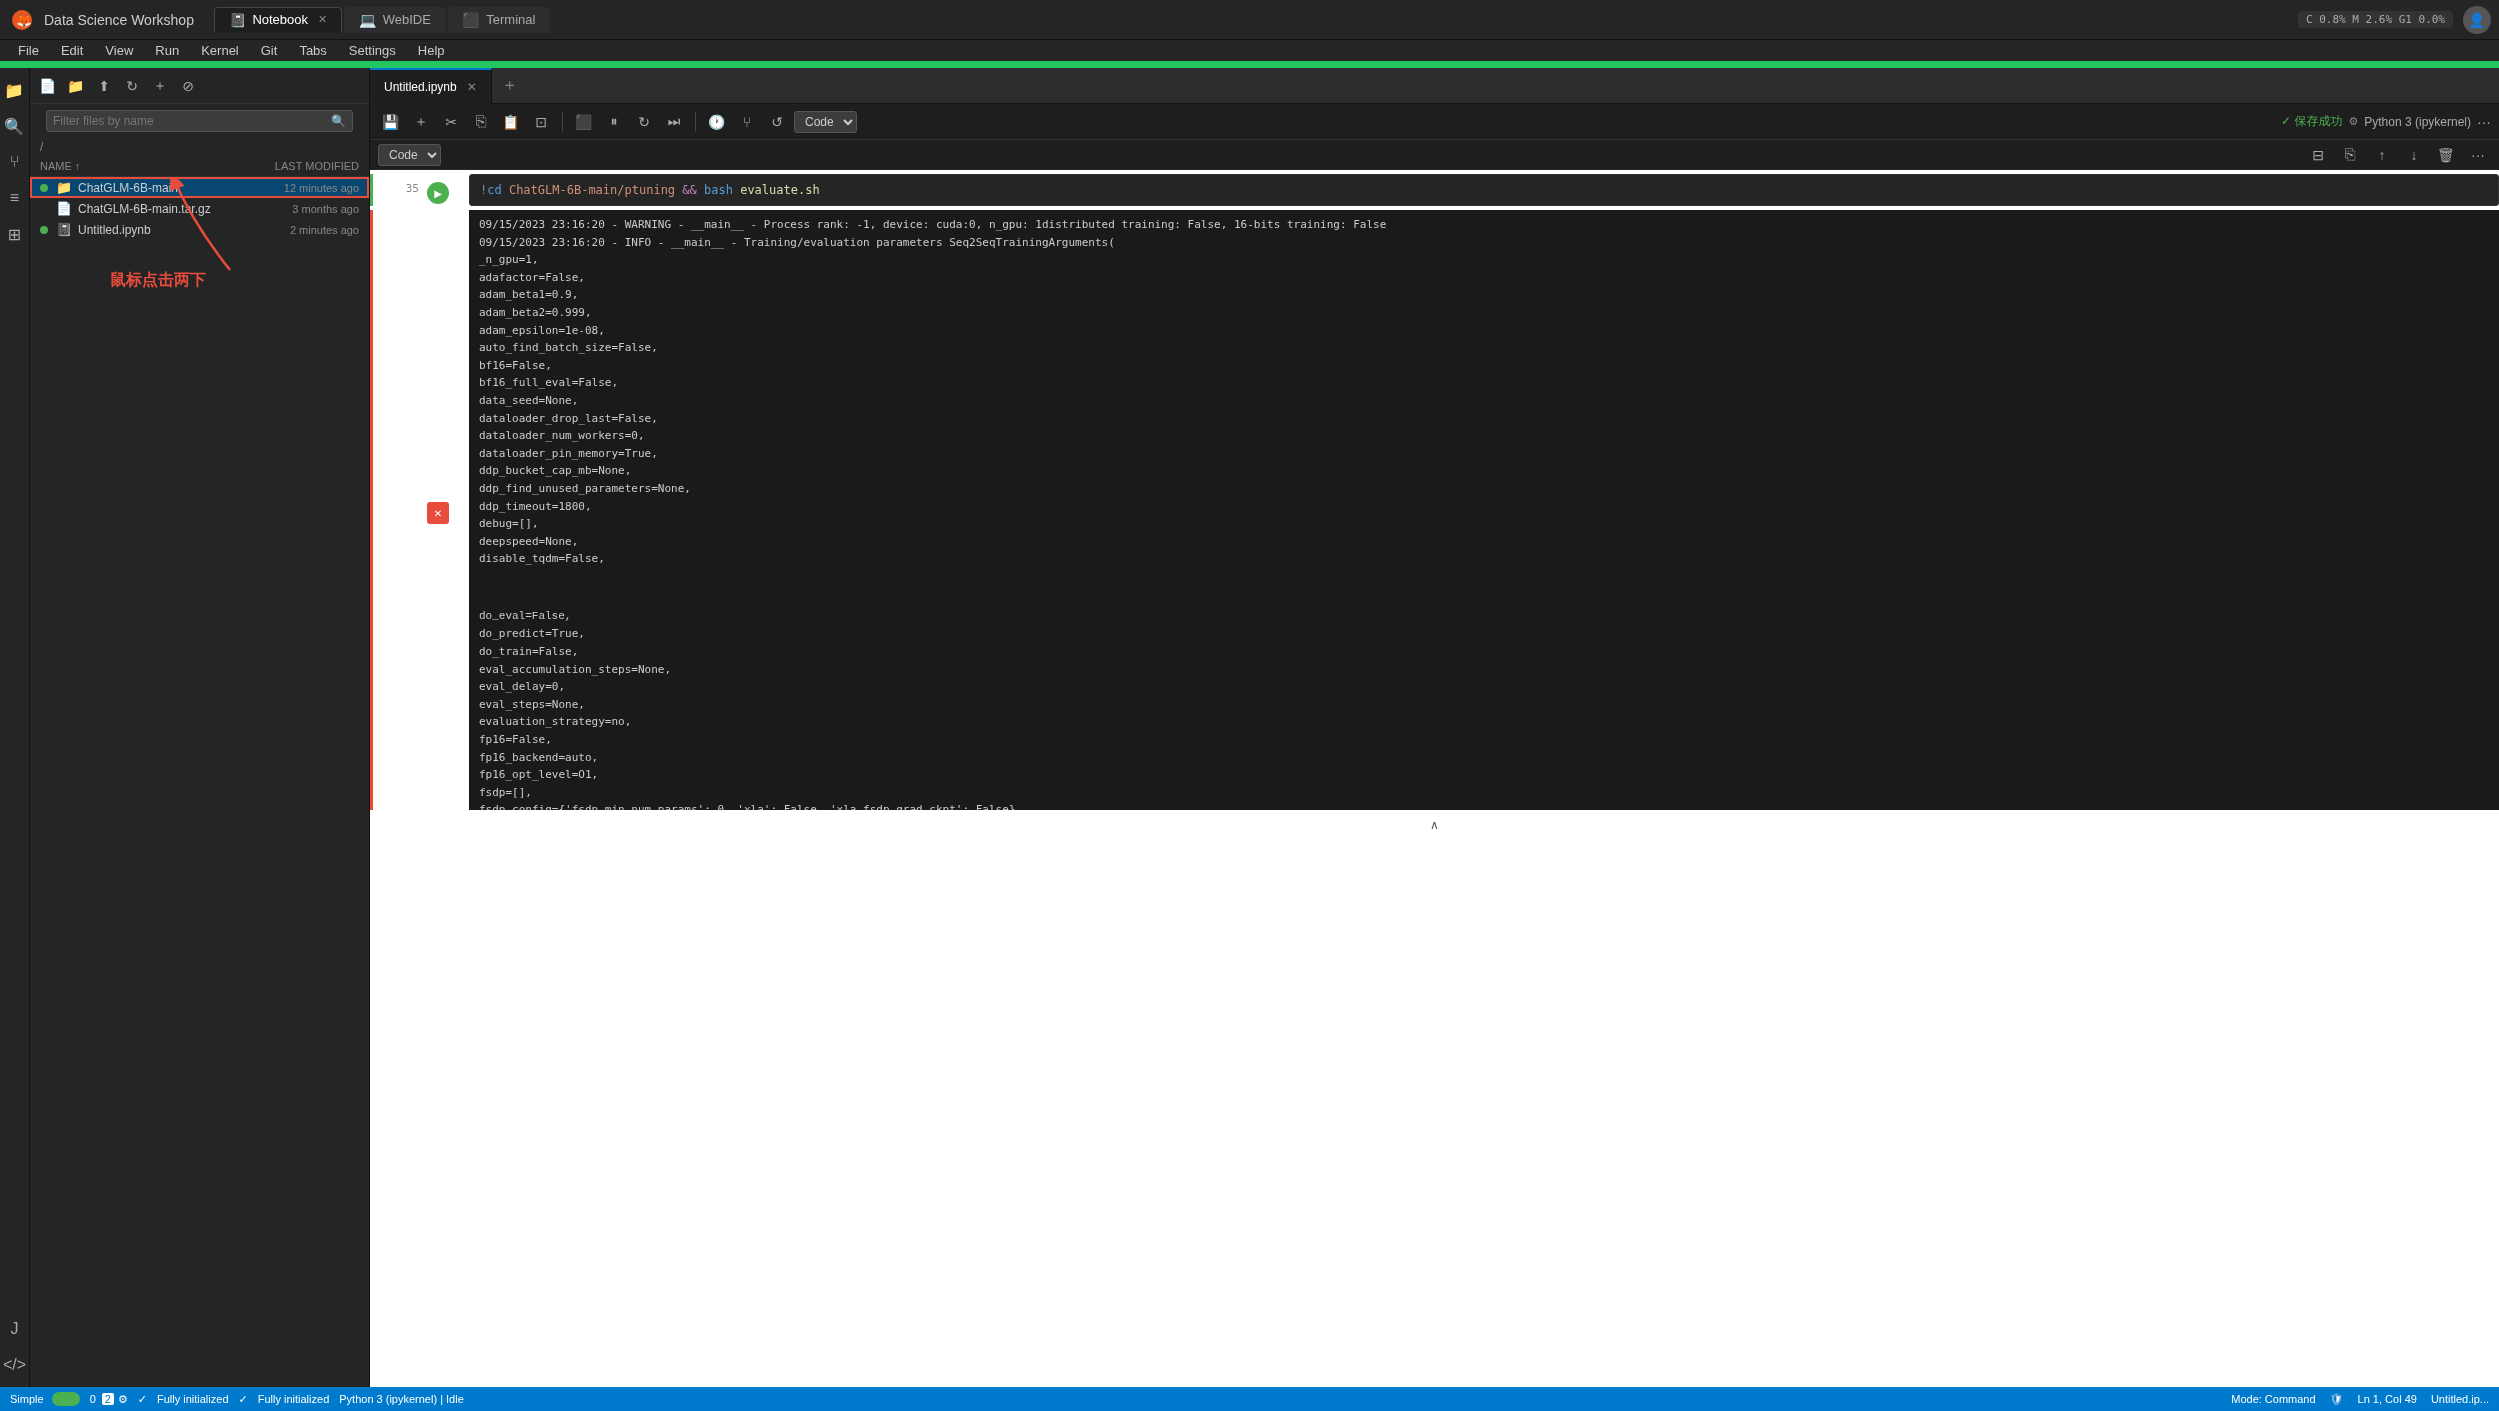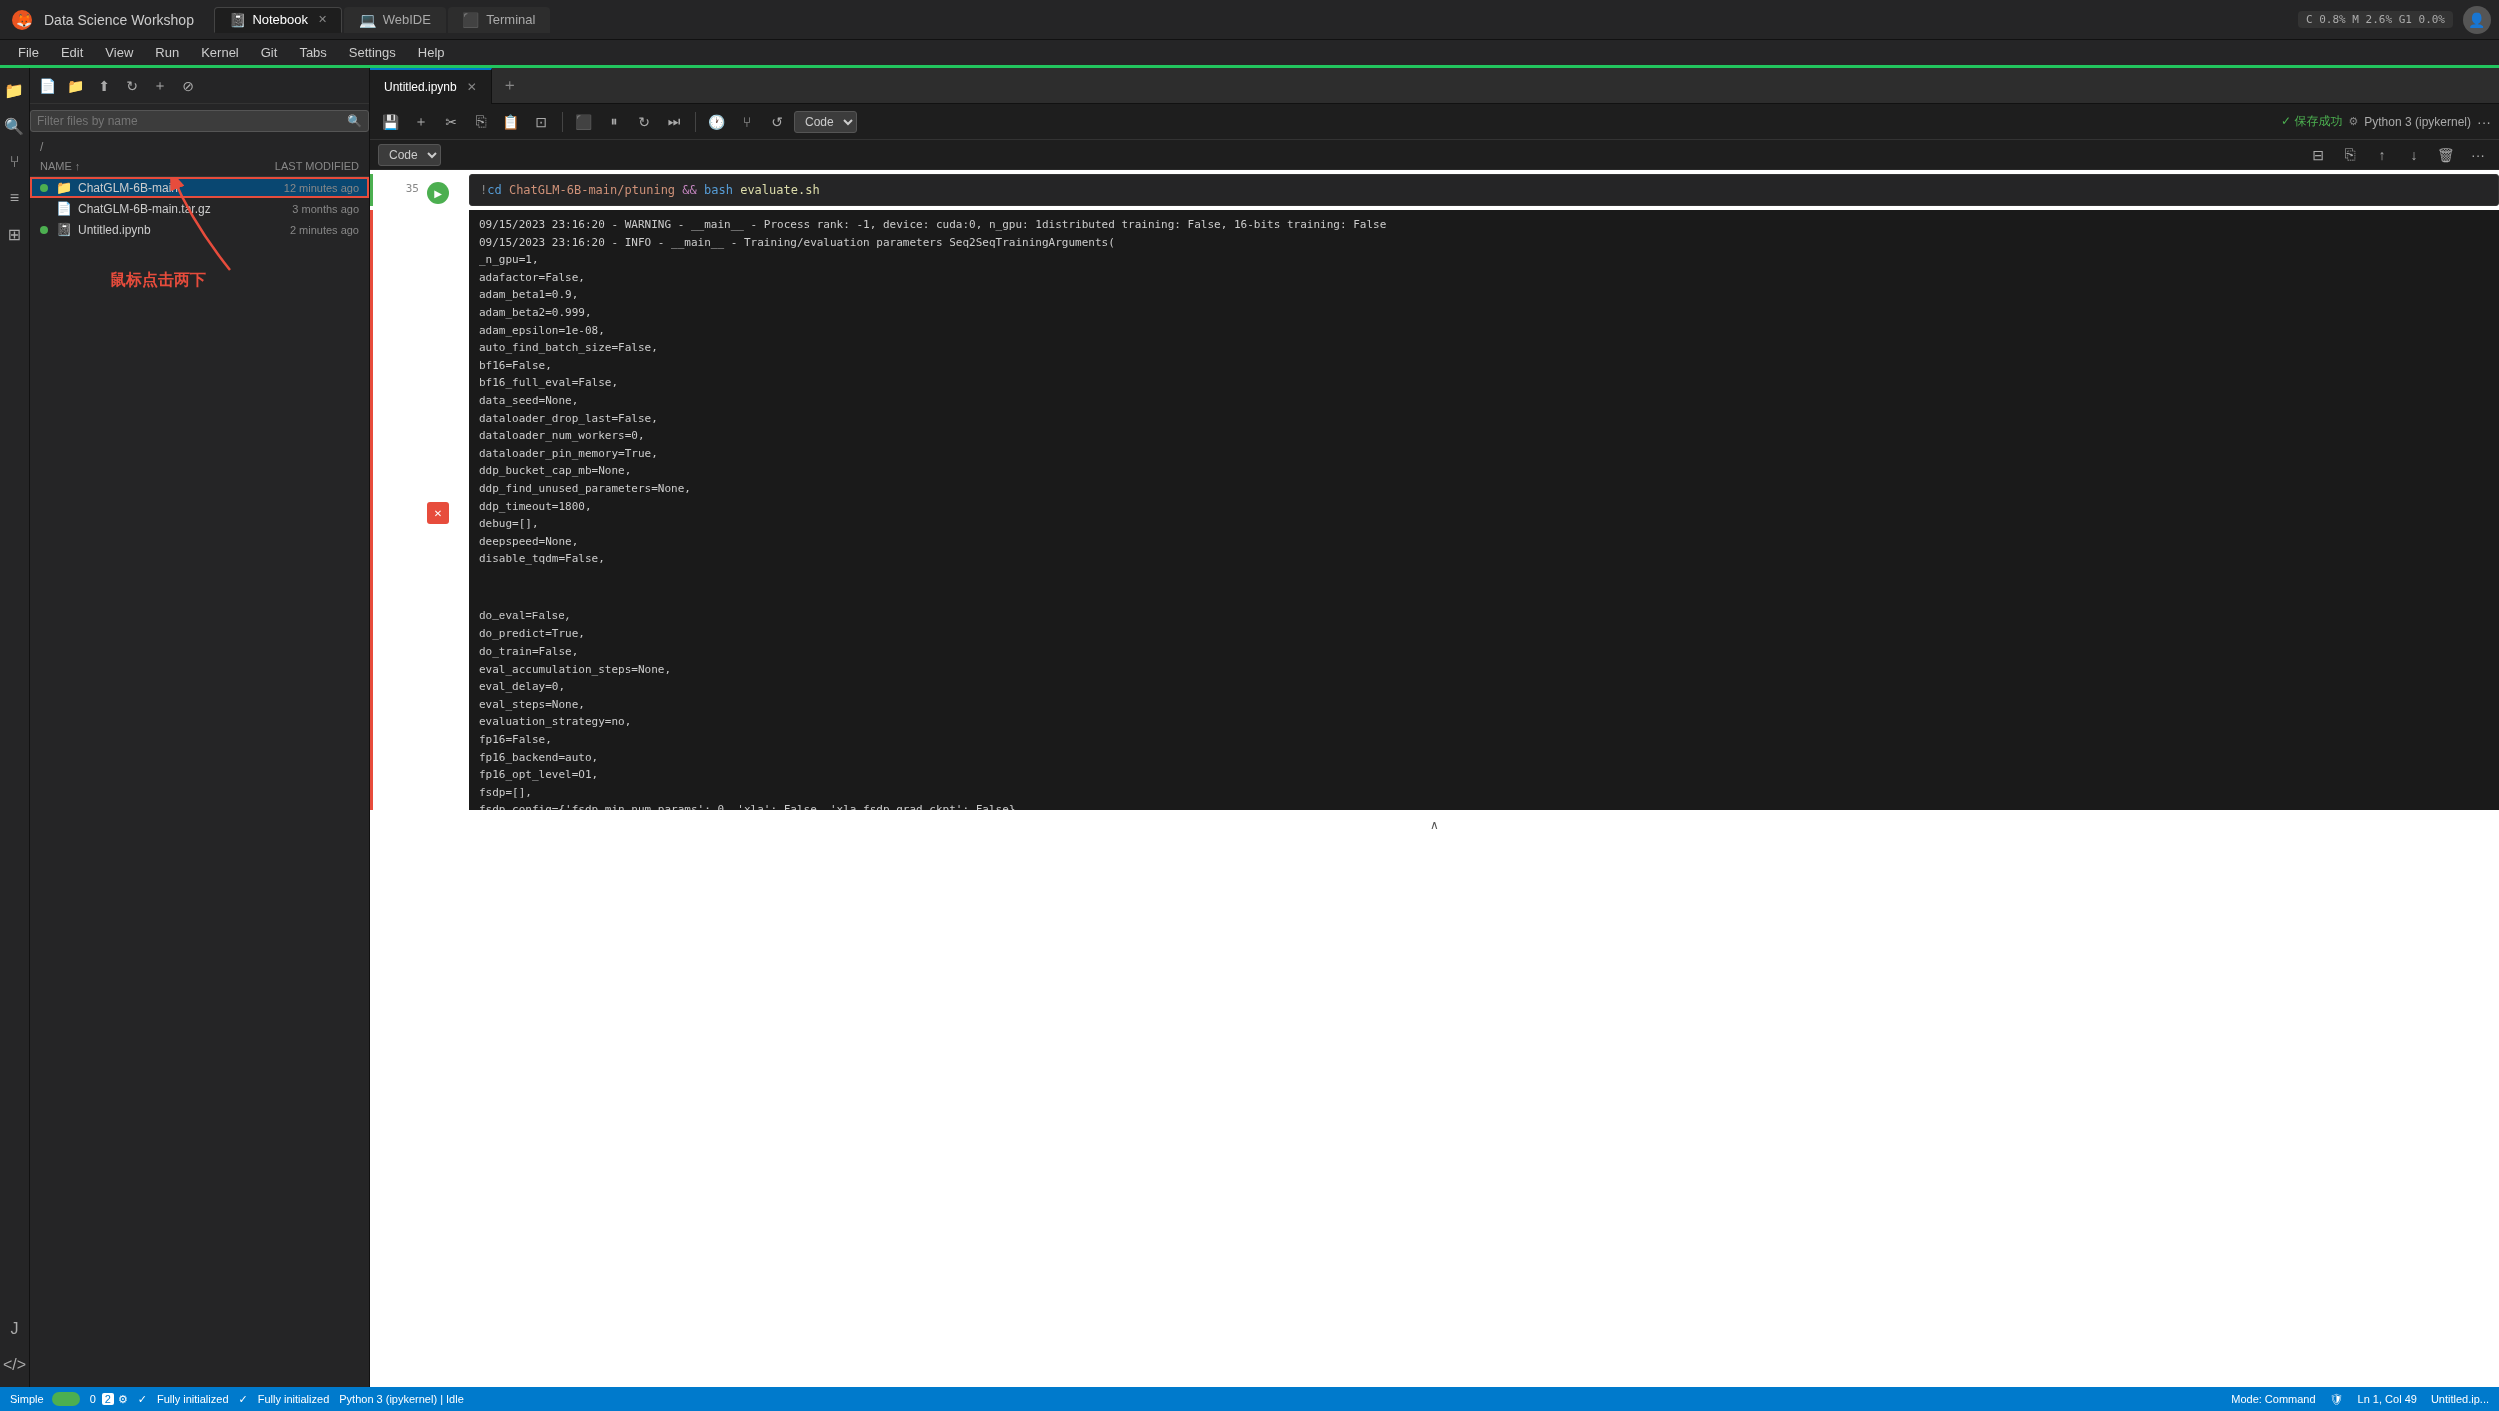--- a/index.html
+++ b/index.html
@@ -21,21 +21,21 @@
     }
     .top-bar-tab.active { background: #1e1e1e; color: #fff; border-color: #444 #444 transparent; }
     .top-bar-tab .tab-icon { font-size: 14px; }
     .top-bar-right { display: flex; align-items: center; gap: 10px; margin-left: auto; }
     .gpu-badge { background: #333; color: #aaa; font-size: 11px; padding: 2px 8px; border-radius: 4px; font-family: monospace; }
     .avatar { width: 28px; height: 28px; border-radius: 50%; background: #555; display: flex; align-items: center; justify-content: center; font-size: 14px; }
 
     
     .menu-bar {
       display: flex; align-items: center; background: #252526; height: 28px;
-      border-bottom: 3px solid #22c55e; flex-shrink: 0; padding: 0 8px; gap: 2px;
+      border-bottom: 7px solid #22c55e; flex-shrink: 0; padding: 0 8px; gap: 2px;
     }
     .menu-item { padding: 2px 10px; color: #ccc; font-size: 13px; cursor: pointer; border-radius: 3px; }
 
     
     .main-layout { display: flex; flex: 1; overflow: hidden; }
 
     
     .activity-bar {
       width: 30px; background: #252526; display: flex; flex-direction: column;
       align-items: center; padding: 8px 0; gap: 8px; border-right: 1px solid #111; flex-shrink: 0;
@@ -46,21 +46,21 @@
     .sidebar {
       width: 340px; background: #252526; display: flex; flex-direction: column;
       border-right: 1px solid #111; flex-shrink: 0;
     }
     .sidebar-toolbar {
       display: flex; align-items: center; padding: 4px 6px; gap: 4px;
       border-bottom: 1px solid #333; height: 36px;
     }
     .sidebar-tool-btn { width: 24px; height: 24px; display: flex; align-items: center; justify-content: center; cursor: pointer; color: #aaa; border-radius: 3px; font-size: 14px; }
     .search-bar {
-      display: flex; align-items: center; margin: 6px 0;
+      display: flex; align-items: center; margin: 6px 16px;
       background: #3c3c3c; border: 1px solid #555; border-radius: 3px; padding: 3px 6px;
     }
     .search-bar input { background: transparent; border: none; outline: none; color: #ccc; font-size: 12px; flex: 1; }
     .search-bar .search-icon { color: #888; font-size: 12px; }
     .breadcrumb { padding: 2px 10px; font-size: 12px; color: #888; }
     .file-list-header {
       display: flex; padding: 4px 10px; font-size: 11px; color: #888;
       border-bottom: 1px solid #333; text-transform: uppercase;
     }
     .file-list-header .col-name { flex: 1; }

